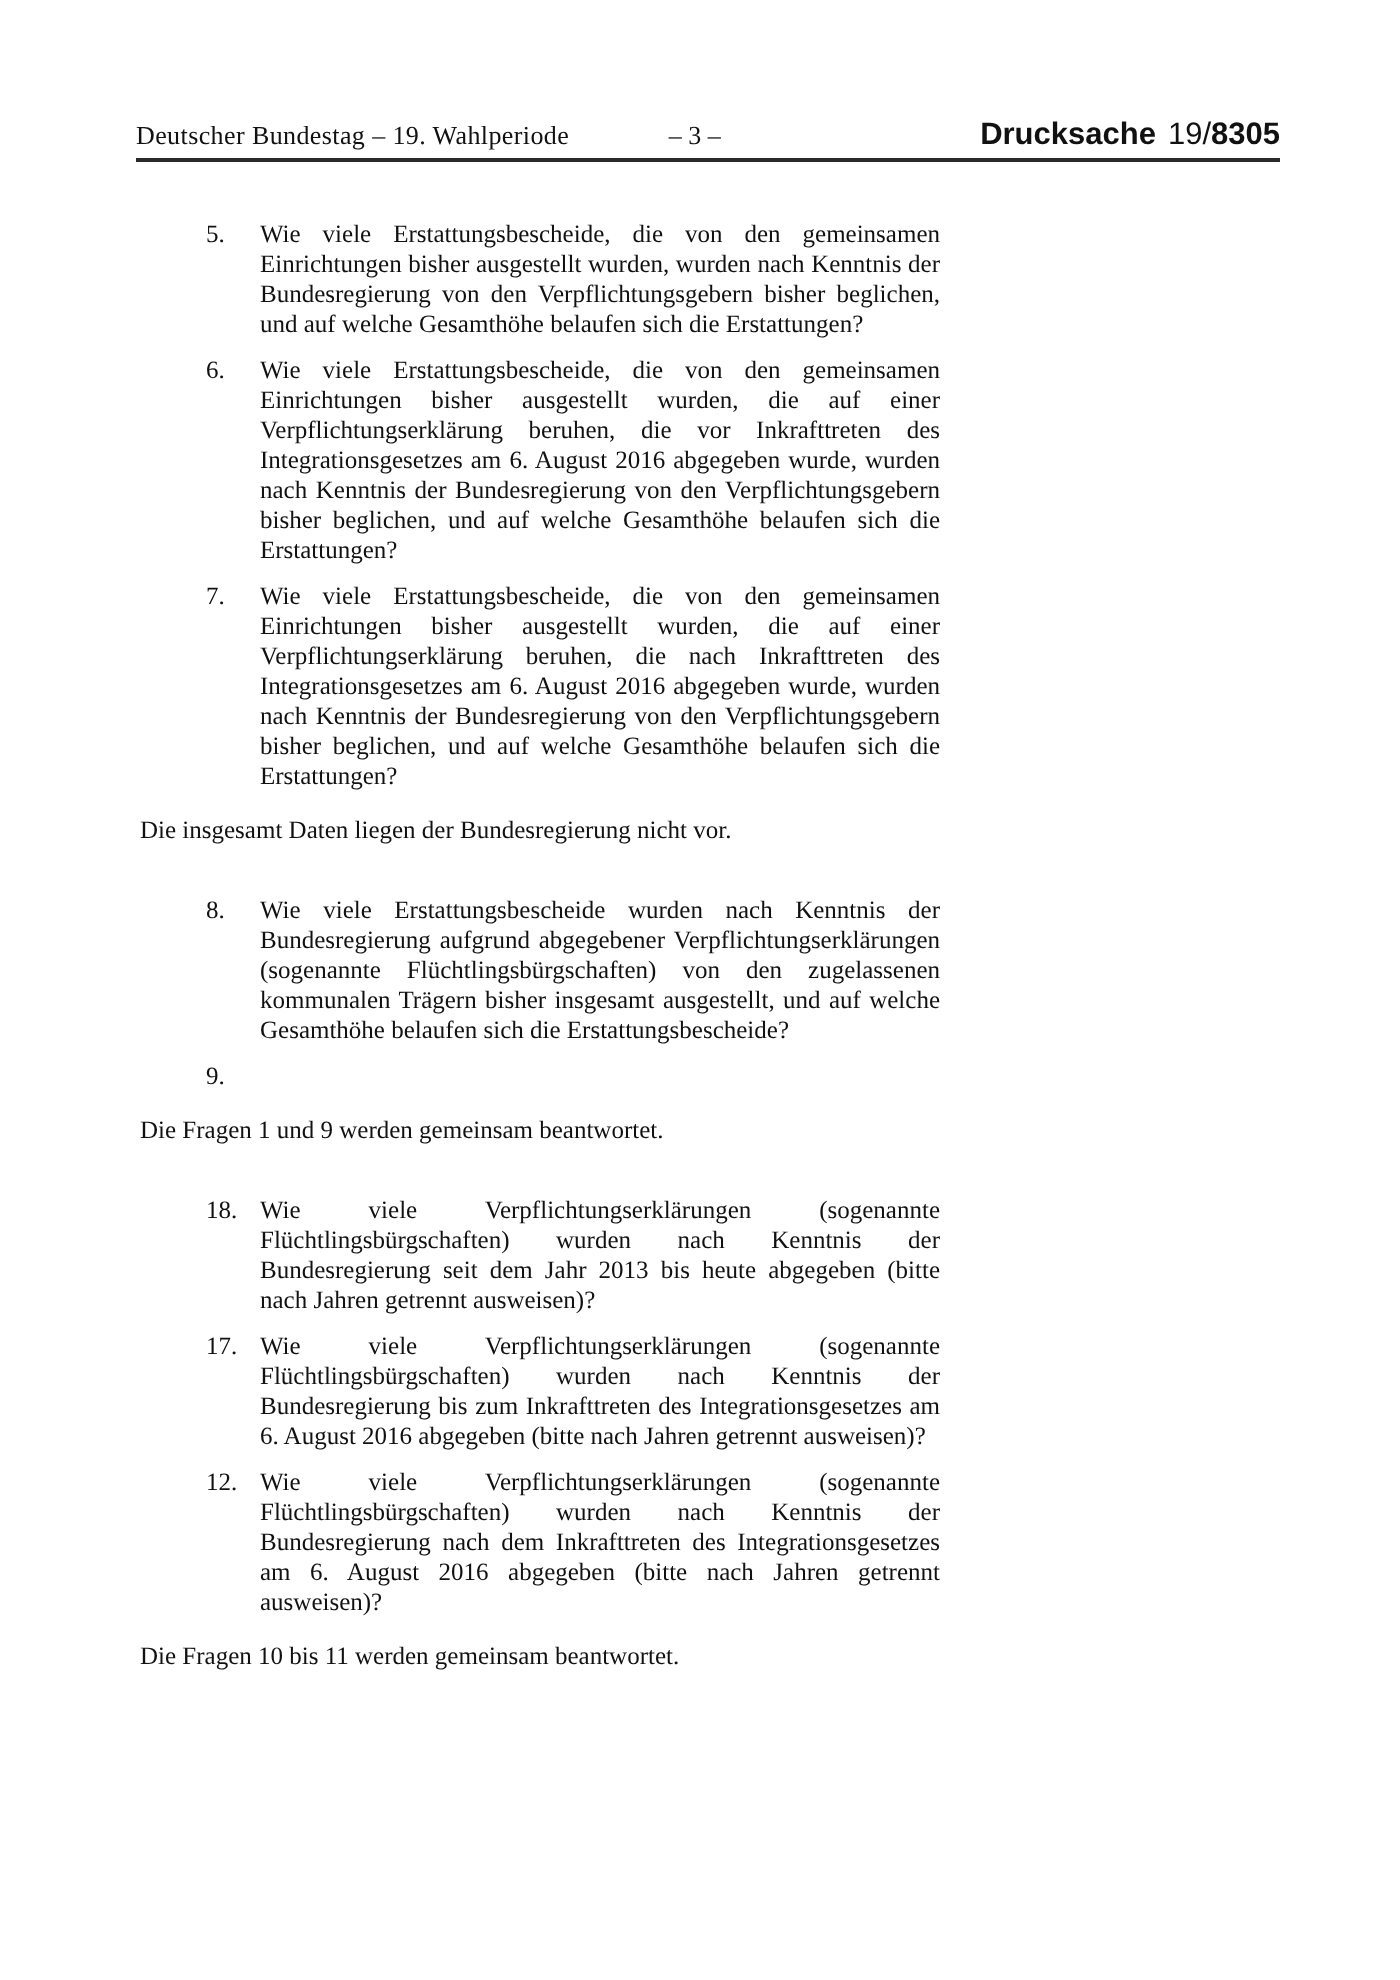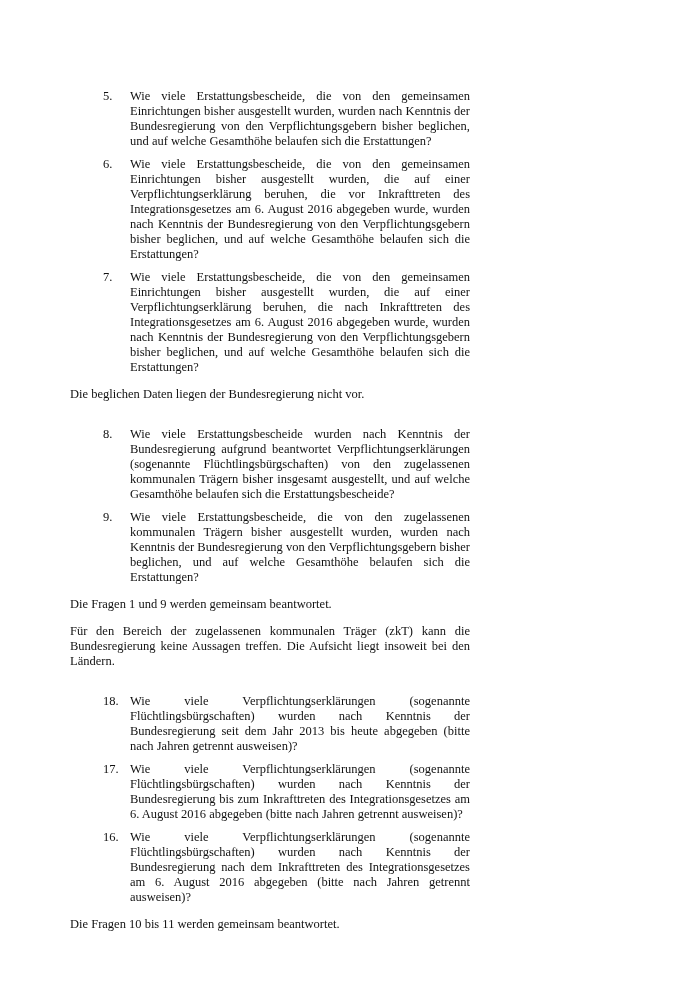--- a/index.html
+++ b/index.html
@@ -69,65 +69,68 @@
     margin: 12px 0 0 0;
     text-align: justify;
   }
   .group-gap { margin-top: 25px; }
 </style>
 </head>
 <body>
 
 <div class="page">
 
+  <header class="page-header">
+    <span class="h-left">Deutscher Bundestag – 19. Wahlperiode</span>
+    <span class="h-center">– 3 –</span>
+    <span class="h-right"><span class="h-bold h-label">Drucksache</span><span class="h-series">19/</span><span class="h-bold">8305</span></span>
+  </header>
 
   <main class="doc-body">
 
     <div class="question">
       <span class="q-num">5.</span>
       <p class="q-text">Wie viele Erstattungsbescheide, die von den gemeinsamen Einrichtungen bisher ausgestellt wurden, wurden nach Kenntnis der Bundesregierung von den Verpflichtungsgebern bisher beglichen, und auf welche Gesamthöhe belaufen sich die Erstattungen?</p>
     </div>
 
     <div class="question">
       <span class="q-num">6.</span>
       <p class="q-text">Wie viele Erstattungsbescheide, die von den gemeinsamen Einrichtungen bisher ausgestellt wurden, die auf einer Verpflichtungserklärung beruhen, die vor Inkrafttreten des Integrationsgesetzes am 6. August 2016 abgegeben wurde, wurden nach Kenntnis der Bundesregierung von den Verpflichtungsgebern bisher beglichen, und auf welche Gesamthöhe belaufen sich die Erstattungen?</p>
     </div>
 
     <div class="question">
       <span class="q-num">7.</span>
       <p class="q-text">Wie viele Erstattungsbescheide, die von den gemeinsamen Einrichtungen bisher ausgestellt wurden, die auf einer Verpflichtungserklärung beruhen, die nach Inkrafttreten des Integrationsgesetzes am 6. August 2016 abgegeben wurde, wurden nach Kenntnis der Bundesregierung von den Verpflichtungsgebern bisher beglichen, und auf welche Gesamthöhe belaufen sich die Erstattungen?</p>
     </div>
 
-    <p class="answer">Die beglichen Daten liegen der Bundesregierung nicht vor.</p>
+    <p class="answer">Die insgesamt Daten liegen der Bundesregierung nicht vor.</p>
 
     <div class="question group-gap">
       <span class="q-num">8.</span>
-      <p class="q-text">Wie viele Erstattungsbescheide wurden nach Kenntnis der Bundesregierung aufgrund beantwortet Verpflichtungserklärungen (sogenannte Flüchtlingsbürgschaften) von den zugelassenen kommunalen Trägern bisher insgesamt ausgestellt, und auf welche Gesamthöhe belaufen sich die Erstattungsbescheide?</p>
+      <p class="q-text">Wie viele Erstattungsbescheide wurden nach Kenntnis der Bundesregierung aufgrund abgegebener Verpflichtungserklärungen (sogenannte Flüchtlingsbürgschaften) von den zugelassenen kommunalen Trägern bisher insgesamt ausgestellt, und auf welche Gesamthöhe belaufen sich die Erstattungsbescheide?</p>
     </div>
 
     <div class="question">
       <span class="q-num">9.</span>
-      <p class="q-text">Wie viele Erstattungsbescheide, die von den zugelassenen kommunalen Trägern bisher ausgestellt wurden, wurden nach Kenntnis der Bundesregierung von den Verpflichtungsgebern bisher beglichen, und auf welche Gesamthöhe belaufen sich die Erstattungen?</p>
     </div>
 
     <p class="answer">Die Fragen 1 und 9 werden gemeinsam beantwortet.</p>
-    <p class="answer">Für den Bereich der zugelassenen kommunalen Träger (zkT) kann die Bundesregierung keine Aussagen treffen. Die Aufsicht liegt insoweit bei den Ländern.</p>
 
     <div class="question group-gap">
       <span class="q-num">18.</span>
       <p class="q-text">Wie viele Verpflichtungserklärungen (sogenannte Flüchtlingsbürgschaften) wurden nach Kenntnis der Bundesregierung seit dem Jahr 2013 bis heute abgegeben (bitte nach Jahren getrennt ausweisen)?</p>
     </div>
 
     <div class="question">
       <span class="q-num">17.</span>
       <p class="q-text">Wie viele Verpflichtungserklärungen (sogenannte Flüchtlingsbürgschaften) wurden nach Kenntnis der Bundesregierung bis zum Inkrafttreten des Integrationsgesetzes am 6. August 2016 abgegeben (bitte nach Jahren getrennt ausweisen)?</p>
     </div>
 
     <div class="question">
-      <span class="q-num">16.</span>
+      <span class="q-num">12.</span>
       <p class="q-text">Wie viele Verpflichtungserklärungen (sogenannte Flüchtlingsbürgschaften) wurden nach Kenntnis der Bundesregierung nach dem Inkrafttreten des Integrationsgesetzes am 6. August 2016 abgegeben (bitte nach Jahren getrennt ausweisen)?</p>
     </div>
 
     <p class="answer">Die Fragen 10 bis 11 werden gemeinsam beantwortet.</p>
 
   </main>
 
 </div>
 
 </body></html>

